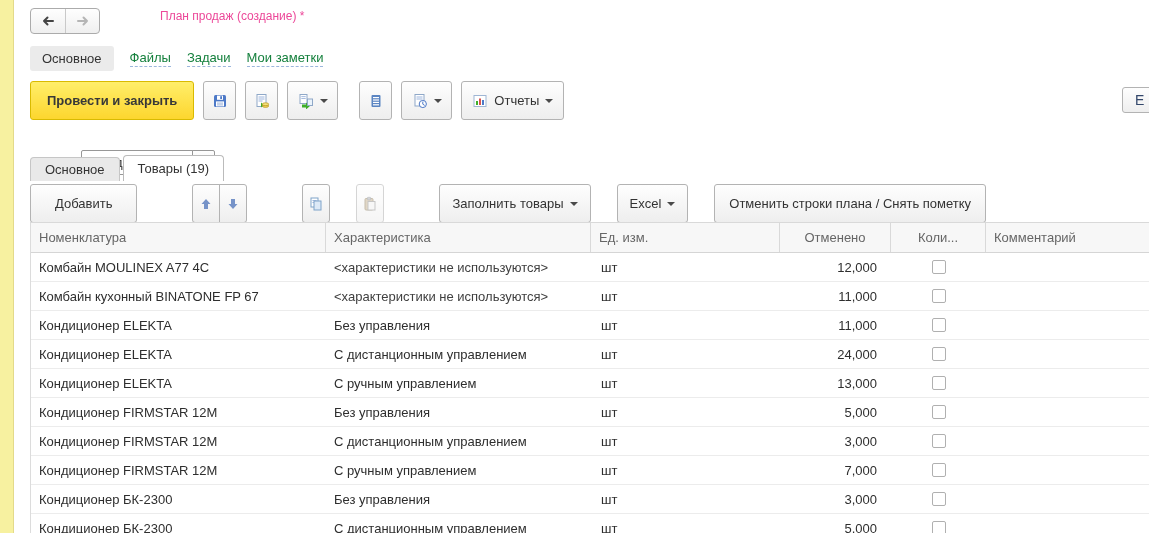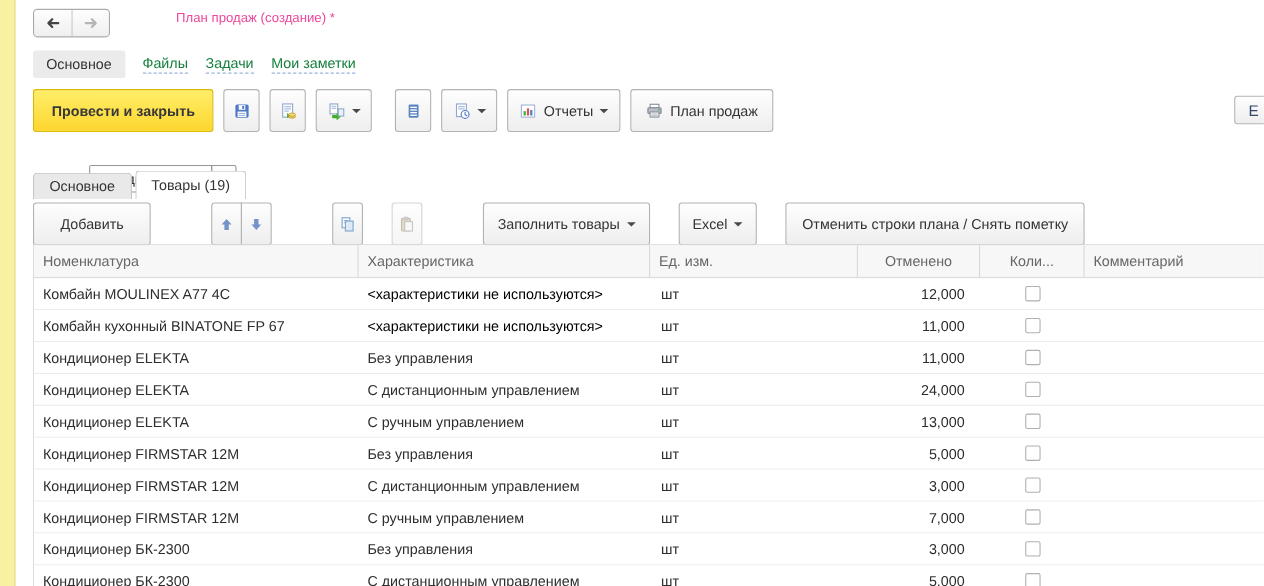--- a/index.html
+++ b/index.html
@@ -86,21 +86,21 @@
     border-right:1px solid #d9d9d9; overflow:hidden; white-space:nowrap; }
   .th.center { justify-content:center; padding-left:0; }
   .th:last-child { border-right:none; }
   .trow { height:29px; border-bottom:1px solid #ececec; background:#fff; cursor:default; }
   .cell { display:flex; align-items:center; padding-left:8px; color:#2e2e2e;
     overflow:hidden; white-space:nowrap; }
   .c-unit { padding-left:10px; }
   .c-qty { justify-content:flex-end; padding-right:14px; padding-left:0; }
   .c-cancel { justify-content:center; padding-left:0; }
   .checkbox { width:14px; height:14px; border:1px solid #b0b0b0; border-radius:2px; background:#fff; }
-  .muted { color:#000000; }
+  .muted { color:#404040; }
   svg { display:block; }
 </style>
 </head>
 <body>
 
 <div id="app">
   <div class="stripe"></div>
 
   <div class="nav-group">
     <button class="nav-btn">
@@ -194,33 +194,20 @@
       <span>
         <svg width="16" height="16" viewBox="0 0 16 16">
             <rect x="2" y="2.5" width="12" height="11" fill="#fff" stroke="#9fb6d4"></rect>
             <rect x="4" y="8" width="2" height="4" fill="#3fae2a"></rect>
             <rect x="7" y="5.5" width="2" height="6.5" fill="#d8534f"></rect>
             <rect x="10" y="7" width="2" height="5" fill="#4d79c7"></rect>
           </svg>
       </span>
       <span>Отчеты</span>
       <span class="caret"></span>
-    </button>
-    <button class="btn" style="padding:0 13px;">
-      <span>
-        <svg width="16" height="16" viewBox="0 0 16 16">
-            <rect x="4" y="1.8" width="8" height="3.4" fill="#fff" stroke="#8a8f98"></rect>
-            <rect x="2" y="5" width="12" height="5.2" rx="1" fill="#b9bec6" stroke="#7e848e"></rect>
-            <circle cx="12" cy="6.8" r=".8" fill="#55b24e"></circle>
-            <rect x="4" y="8.8" width="8" height="4.6" fill="#fff" stroke="#8a8f98"></rect>
-            <rect x="5.2" y="10.2" width="5.6" height=".9" fill="#aab4c4"></rect>
-            <rect x="5.2" y="11.8" width="5.6" height=".9" fill="#aab4c4"></rect>
-          </svg>
-      </span>
-      <span>План продаж</span>
     </button>
   </div>
   <button class="more-btn">Е</button>
 
   <div class="status-row">
     <span class="status-label">Статус:</span>
     <span class="combo">
       <input class="combo-input" readonly="" value="В подготовке" style="">
       <span class="combo-btn">
           <span class="caret"></span>

